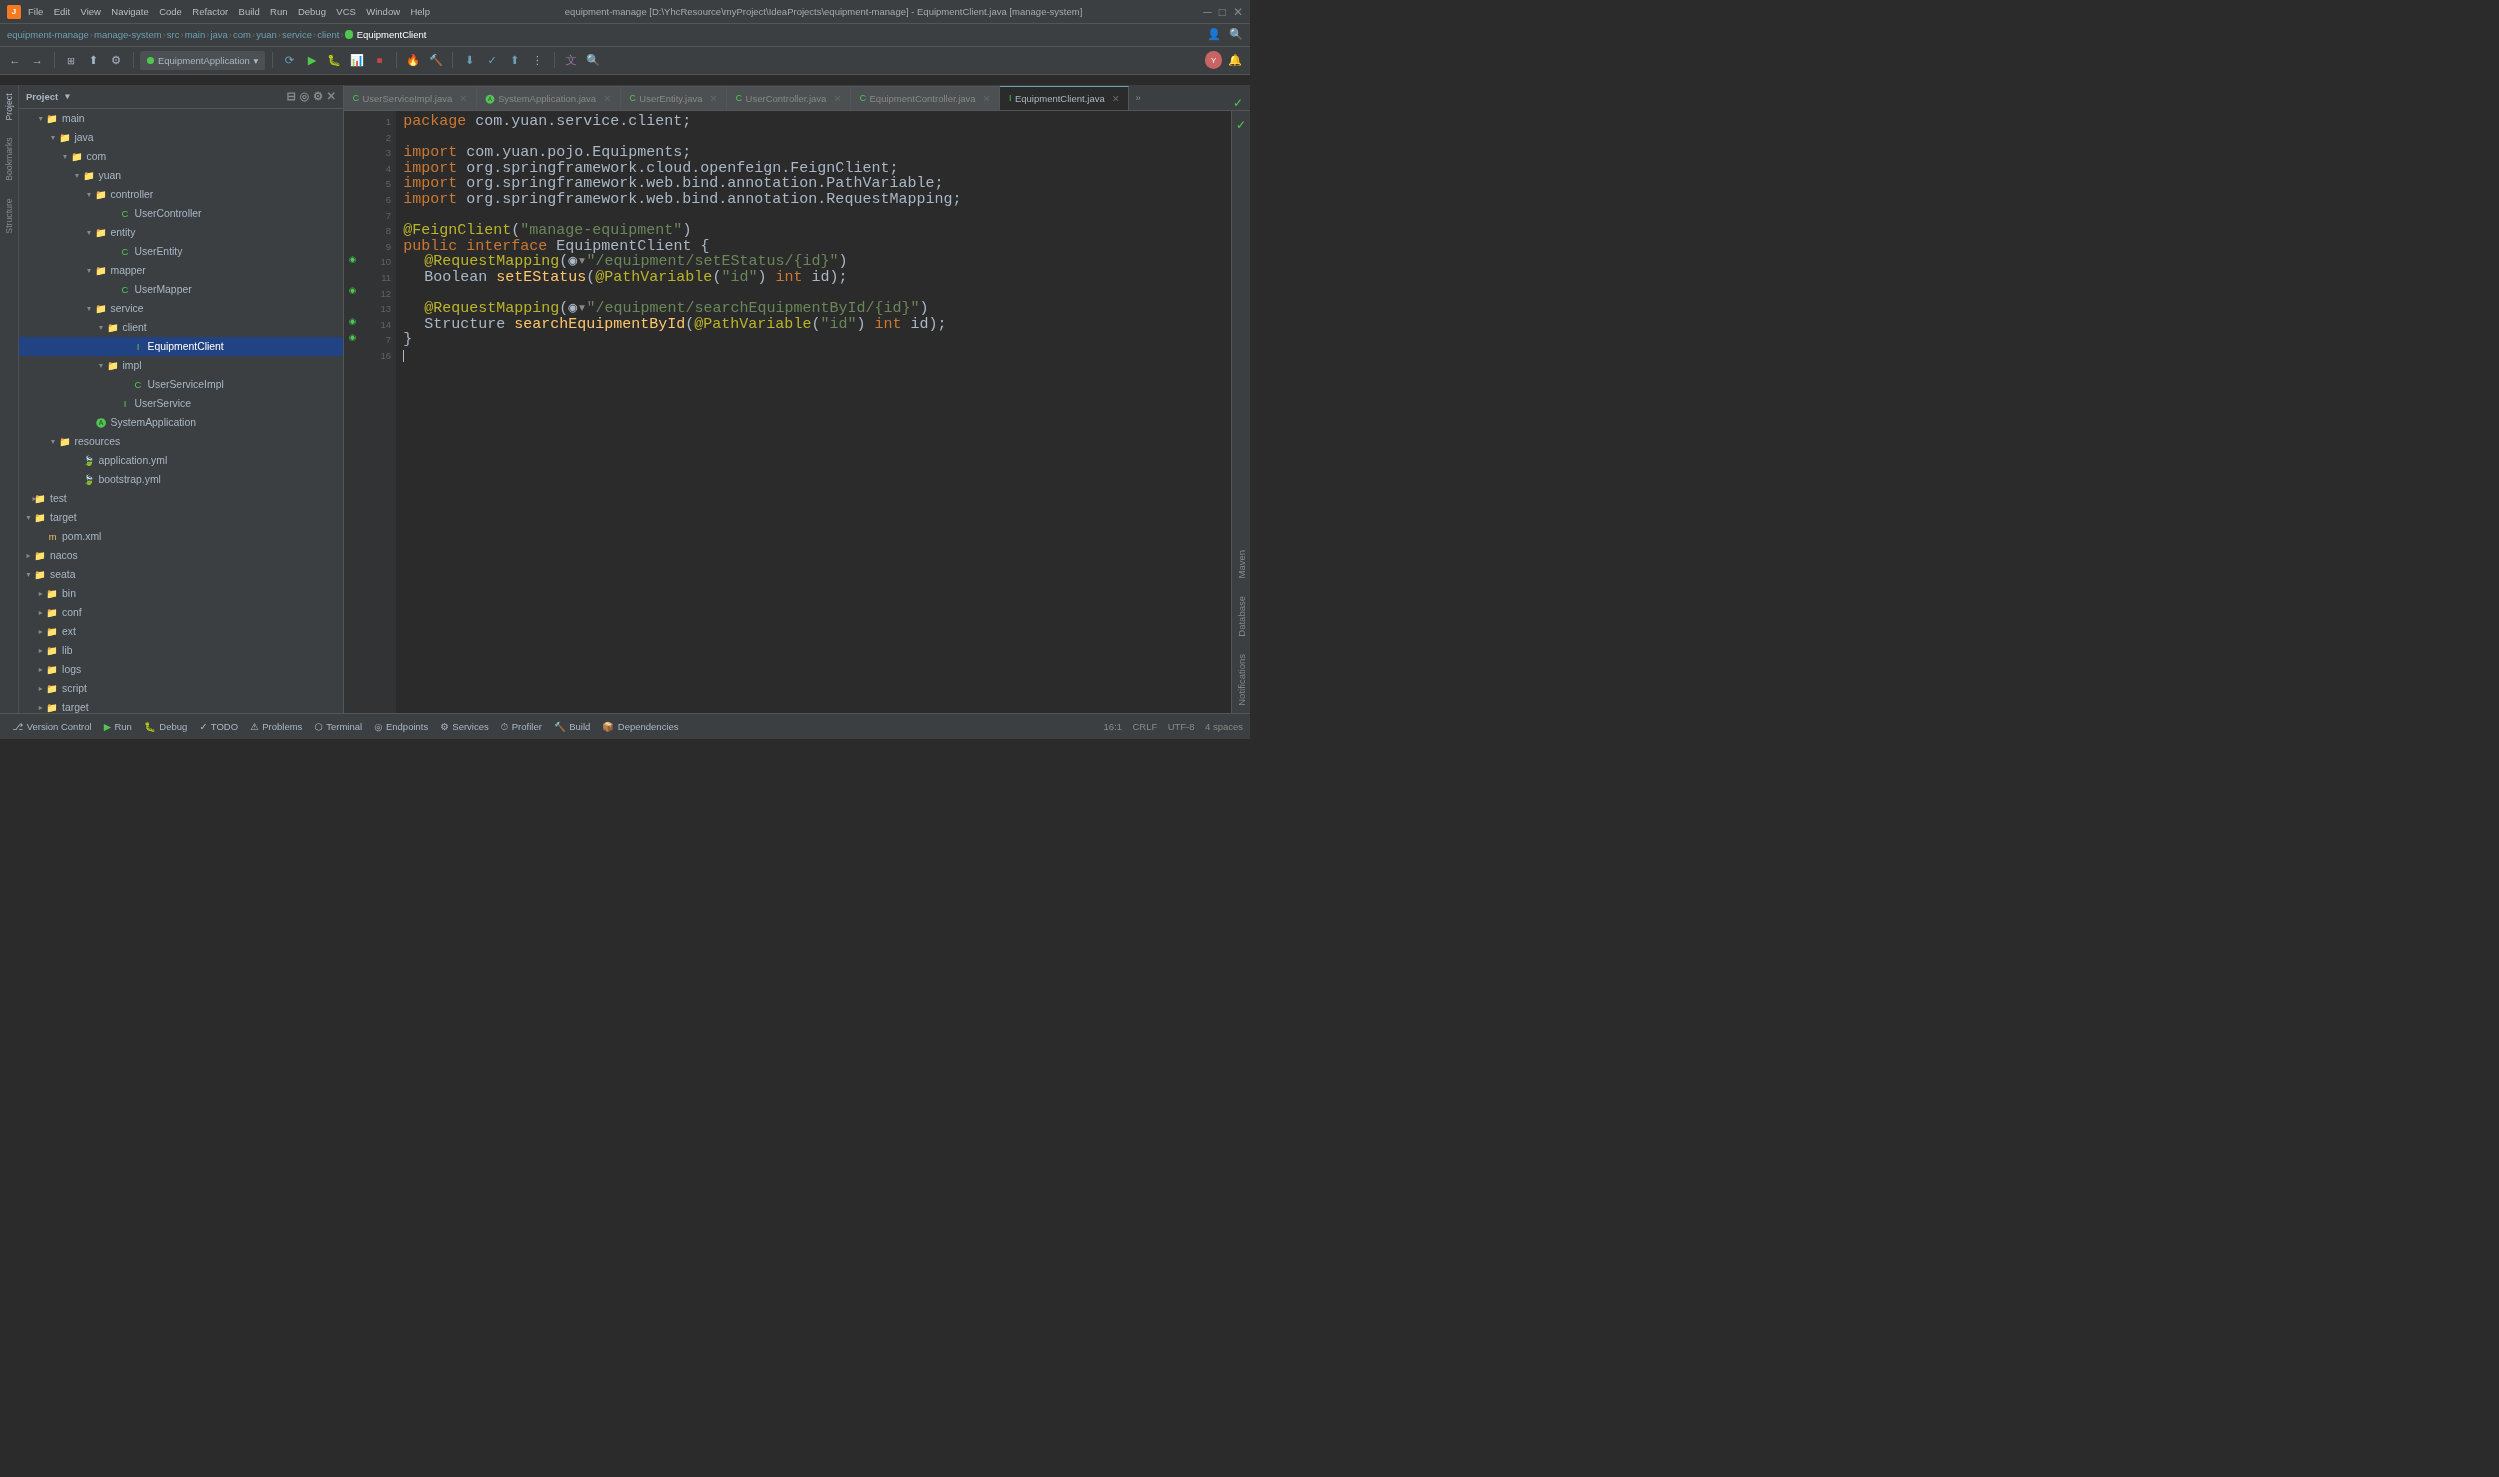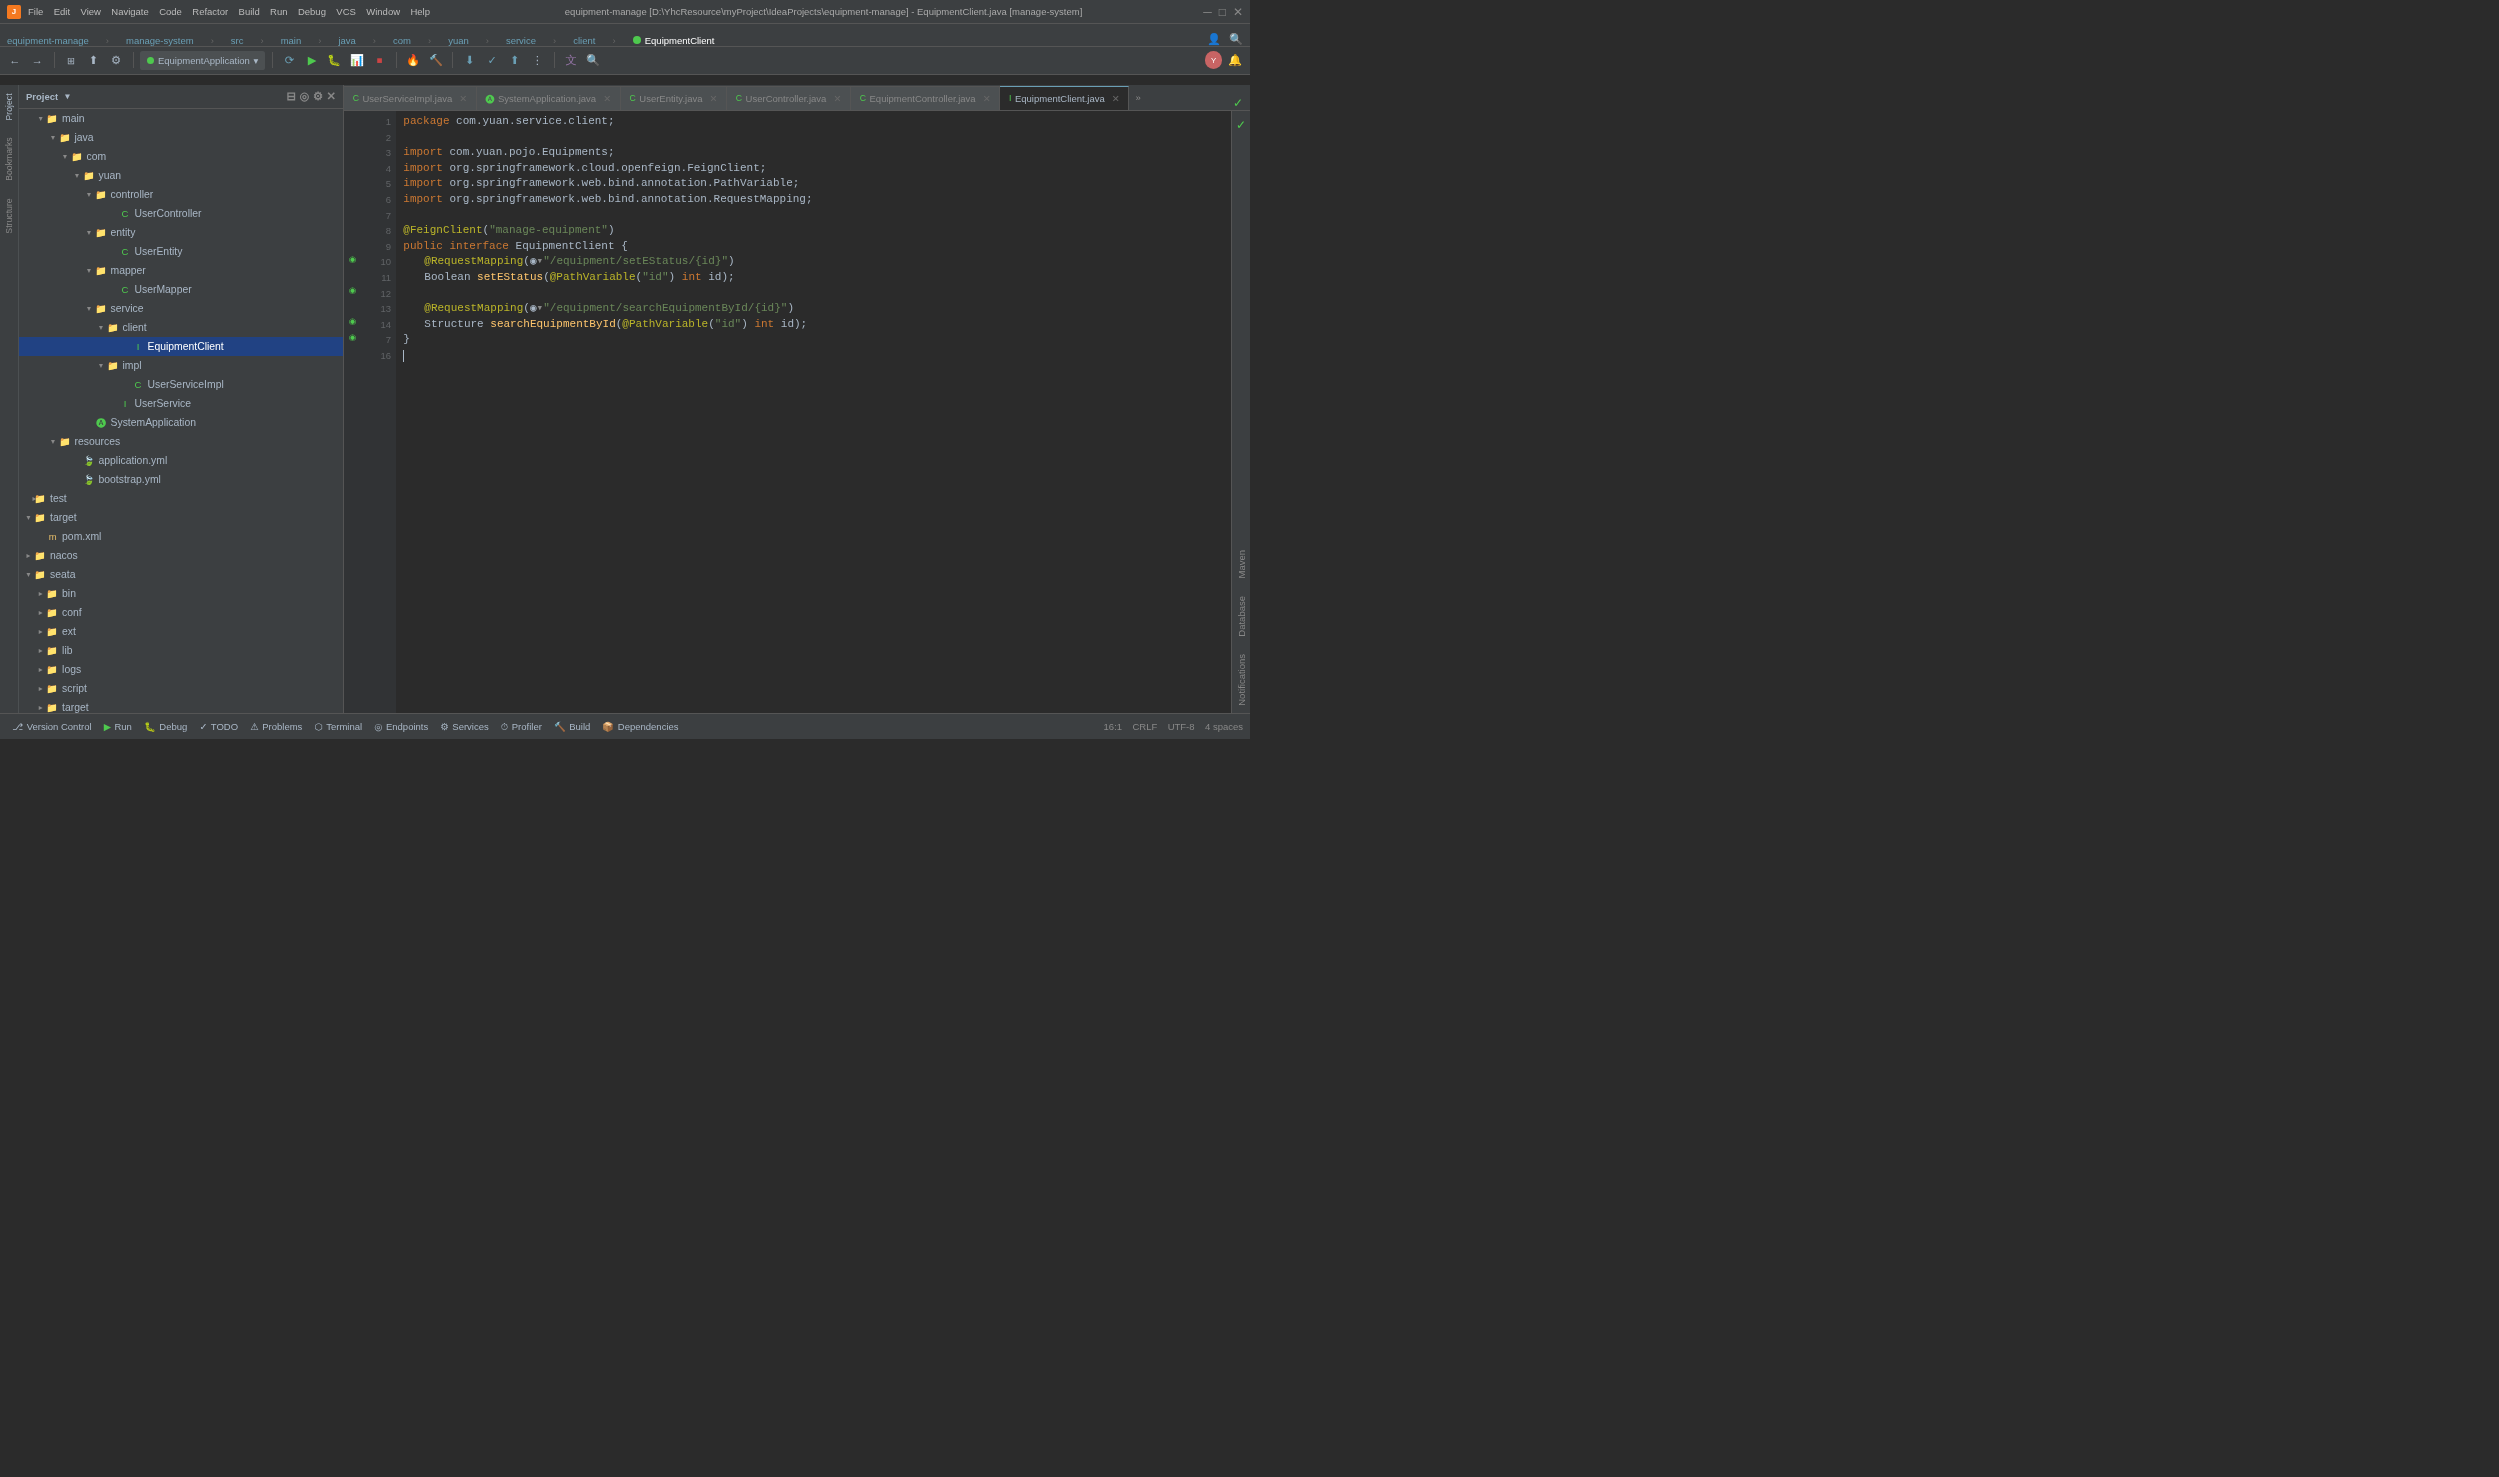--- a/index.html
+++ b/index.html
@@ -49,27 +49,27 @@
     }
     .window-controls span {
       cursor: pointer; font-size: 12px; color: #888;
     }
 
     
     .breadcrumb-bar {
       height: 22.6px;
       background: #3c3f41;
       display: flex;
-      align-items: flex-end;
+      align-items: center;
       padding: 0 7px;
       font-size: 9.5px;
       color: #6a9fb5;
       flex-shrink: 0;
       border-bottom: 0.9px solid #555;
-      gap: 17px;
+      gap: 1px;
     }
     .breadcrumb-bar .bc-sep { color: #666; }
     .breadcrumb-bar .bc-link { color: #6a9fb5; cursor: pointer; }
     .breadcrumb-bar .bc-current {
       color: #ffffff;
       display: flex; align-items: center; gap: 3.5px;
     }
     .bc-dot { width: 8.7px; height: 8.7px; border-radius: 50%; background: #4ec94e; display: inline-block; }
 
     
@@ -229,21 +229,21 @@
       font-size: 9.5px;
       color: #606366;
       line-height: 15.6px;
       flex-shrink: 0;
       user-select: none;
     }
     .code-area {
       flex: 1;
       padding: 3.5px 7px;
       font-family: 'Consolas', 'Courier New', monospace;
-      font-size: 11px;
+      font-size: 15px;
       line-height: 15.6px;
       overflow-y: auto;
       overflow-x: auto;
       color: #a9b7c6;
     }
     .code-area::-webkit-scrollbar { width: 7px; height: 7px; }
     .code-area::-webkit-scrollbar-track { background: #3c3f41; }
     .code-area::-webkit-scrollbar-thumb { background: #555; border-radius: 3.5px; }
 
     .code-line { white-space: pre; min-height: 15.6px; display: flex; align-items: center; }

